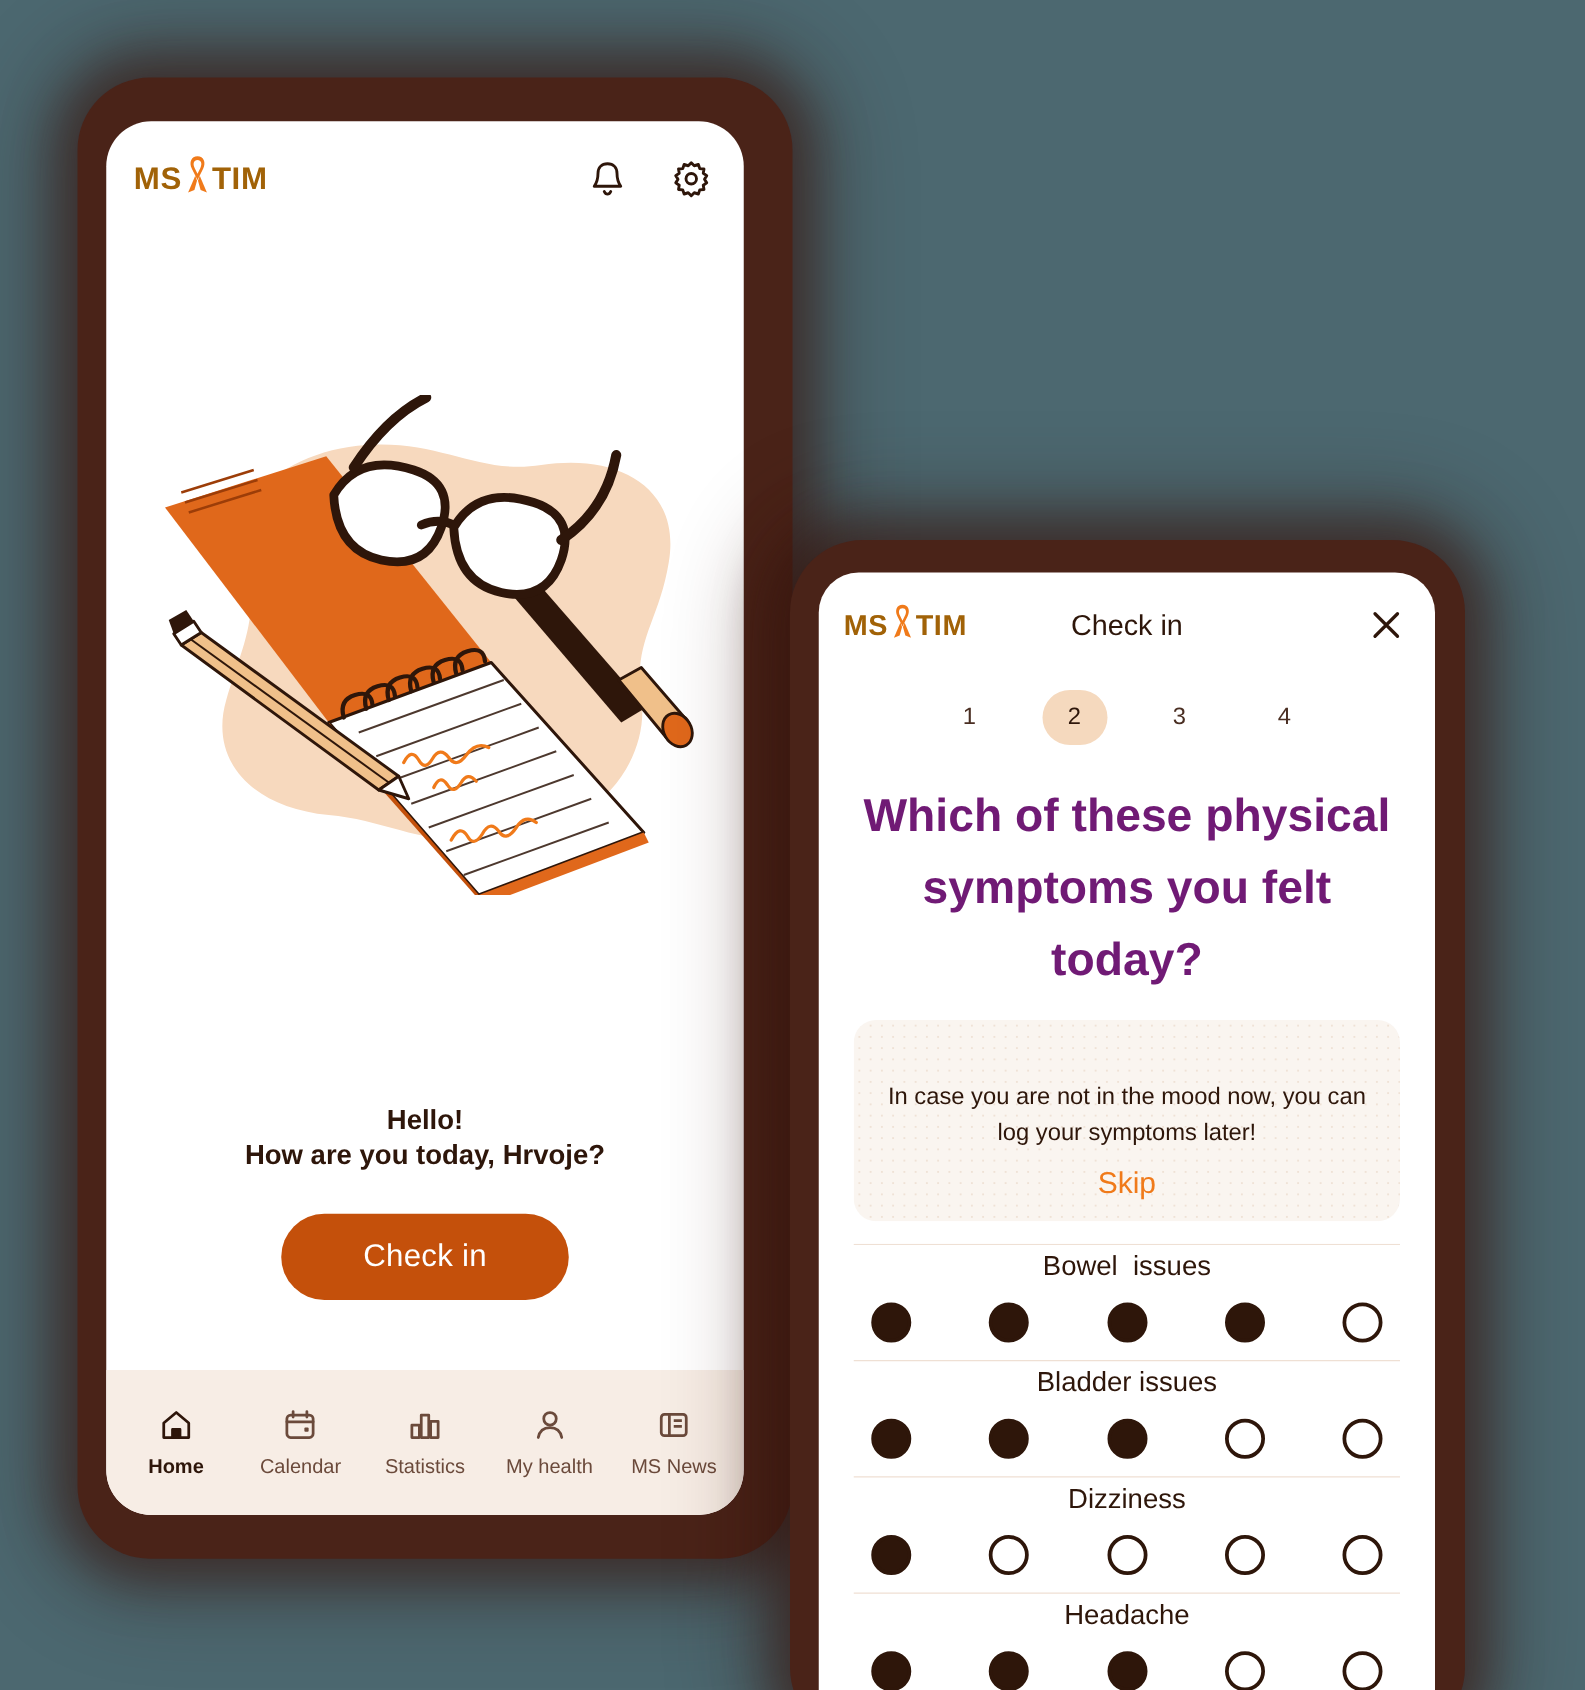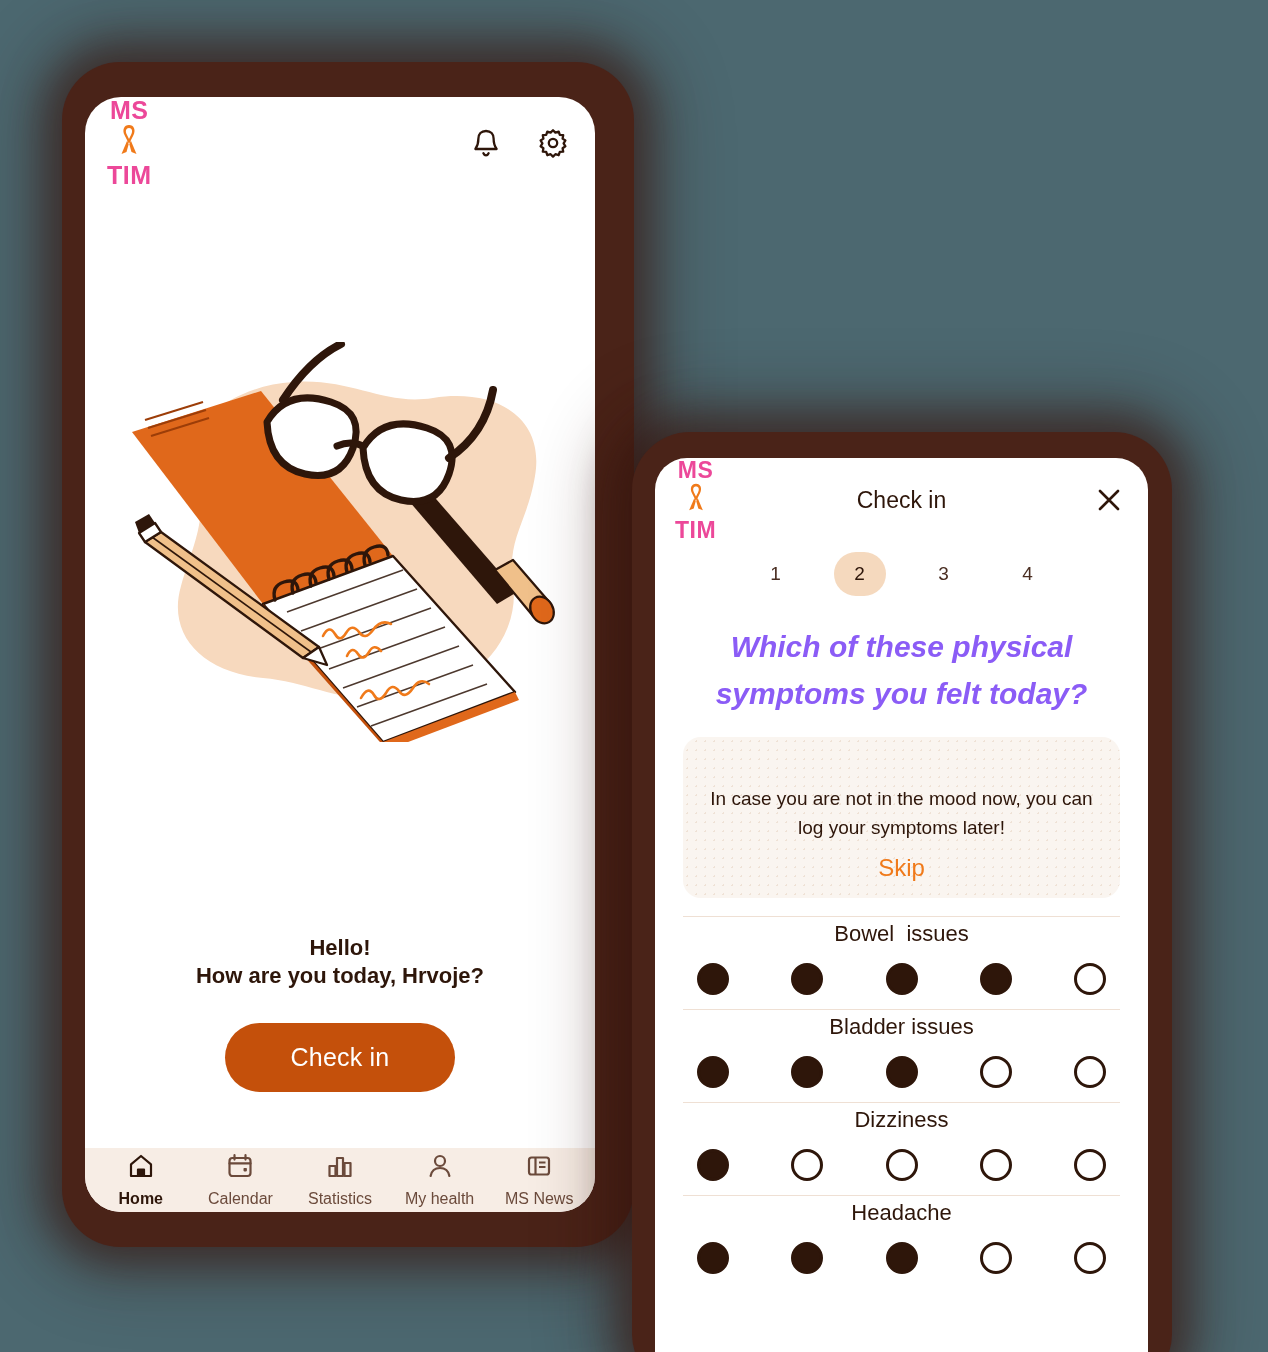--- a/index.html
+++ b/index.html
@@ -68,24 +68,23 @@
     display: flex;
     flex-direction: column;
   }
 
   
   .logo {
     display: flex;
     align-items: center;
     gap: 0px;
     font-weight: bold;
-    color: #ec4899;
+    color: #a16207;
     letter-spacing: 0.5px;
     user-select: none;
-    flex-direction: column;
   }
   .logo .ms-txt, .logo .tim-txt { line-height: 1; }
   .ribbon { display: block; }
 
   
   #home-header {
     height: 92px;
     flex: 0 0 auto;
     display: flex;
     align-items: center;
@@ -131,21 +130,21 @@
     border-radius: 40px;
     font-family: "Liberation Sans", sans-serif;
     font-size: 25px;
     padding: 20px 66px;
     cursor: pointer;
     letter-spacing: 0.2px;
   }
 
   #bottom-nav {
     flex: 0 0 auto;
-    height: 64px;
+    height: 116px;
     background: #F7EDE5;
     display: flex;
     align-items: center;
     justify-content: space-around;
     padding: 0 6px;
   }
   .nav-item {
     display: flex;
     flex-direction: column;
     align-items: center;
@@ -204,26 +203,25 @@
     cursor: pointer;
   }
   .step.active {
     background: #F5D9BE;
     color: #2E160A;
   }
 
   #question {
     flex: 0 0 auto;
     text-align: center;
-    font-size: 30px;
+    font-size: 37px;
     font-weight: bold;
-    color: #8b5cf6;
+    color: #701a75;
     line-height: 1.55;
     padding: 14px 28px 20px;
-    font-style: italic;
   }
 
   #info-card {
     flex: 0 0 auto;
     margin: 0 28px;
     background: #FAF5F0;
     border-radius: 18px;
     padding: 20px 24px 16px;
     text-align: center;
     background-image: radial-gradient(#EFE2D6 1px, transparent 1px);

